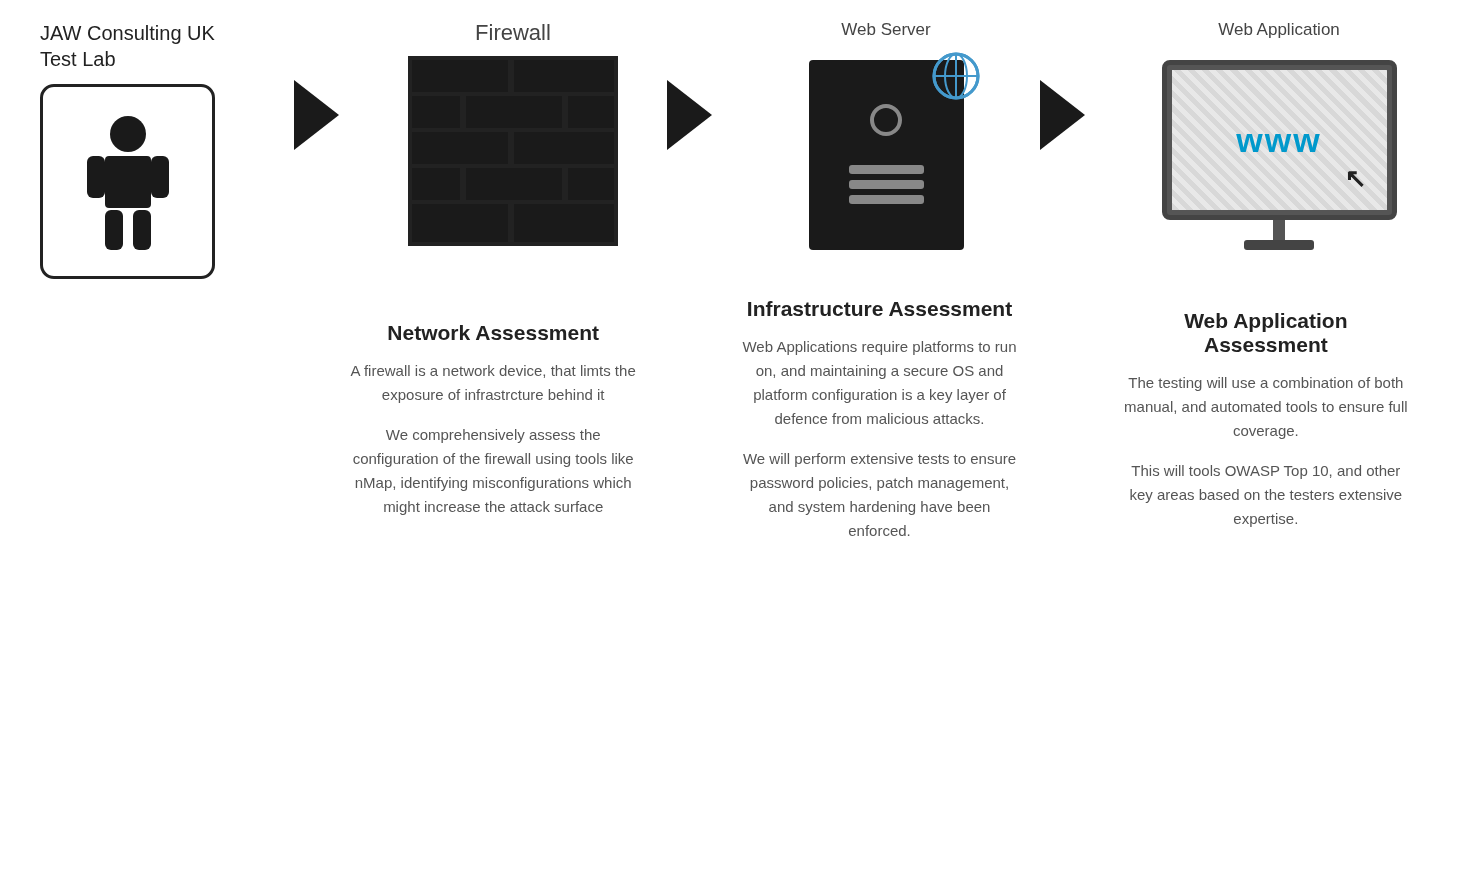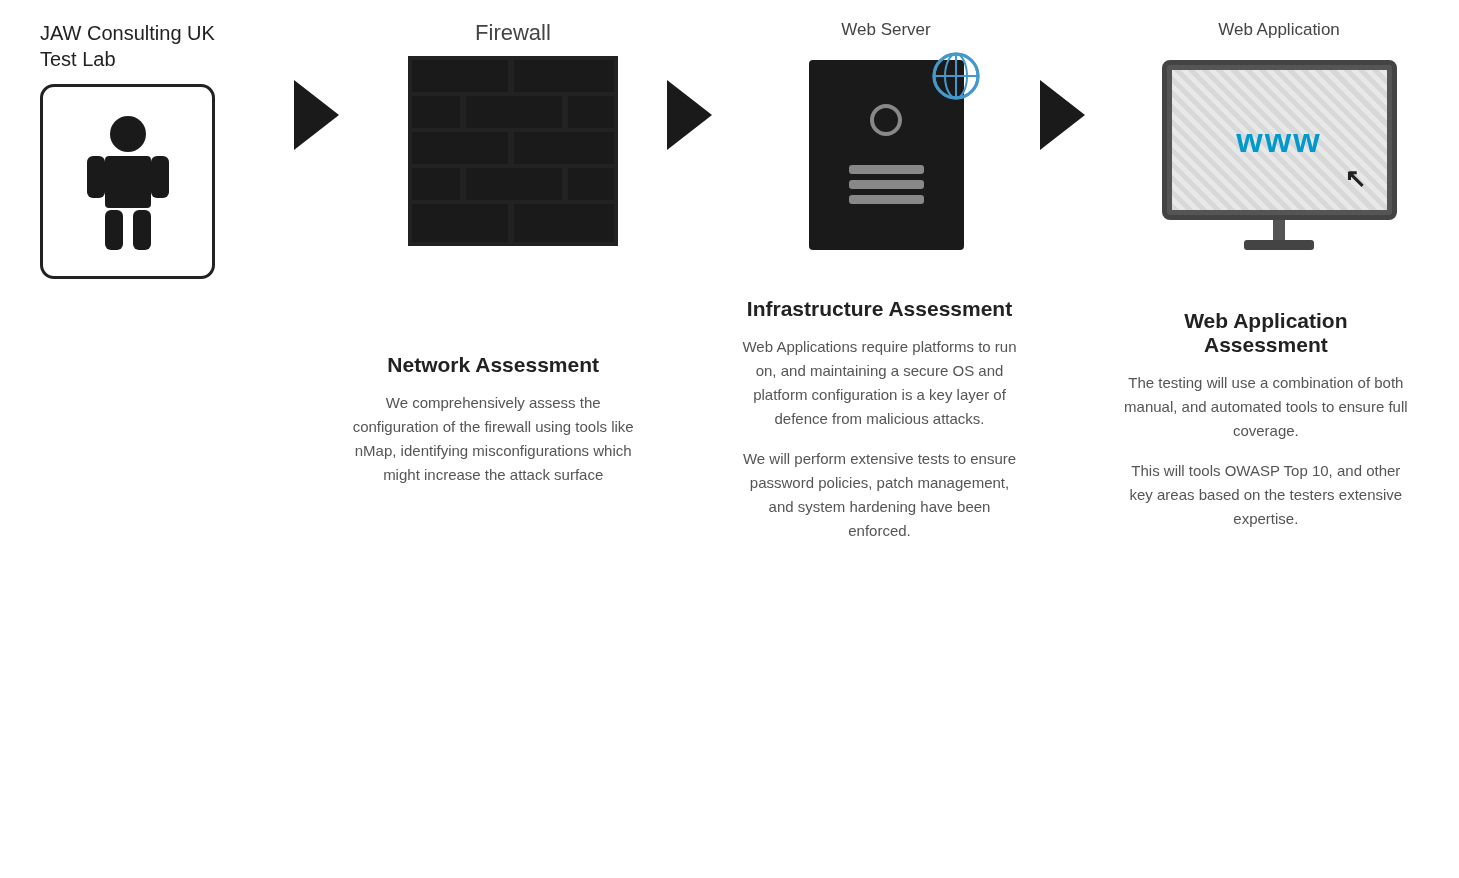--- a/index.html
+++ b/index.html
@@ -298,20 +298,21 @@
 
   </div>
 
   <div class="bottom-row">
 
     <div class="spacer-col"></div>
     <div class="spacer-arrow"></div>
 
     <div class="assessment-col">
       <div class="assessment-title">Network Assessment</div>
+      <p class="assessment-text">A firewall is a network device, that limts the exposure of infrastrcture behind it</p>
       <p class="assessment-text">We comprehensively assess the configuration of the firewall using tools like nMap, identifying misconfigurations which might increase the attack surface</p>
     </div>
 
     <div class="spacer-arrow"></div>
 
     <div class="assessment-col">
       <div class="assessment-title">Infrastructure Assessment</div>
       <p class="assessment-text">Web Applications require platforms to run on, and maintaining a secure OS and platform configuration is a key layer of defence from malicious attacks.</p>
       <p class="assessment-text">We will perform extensive tests to ensure password policies, patch management, and system hardening have been enforced.</p>
     </div>

